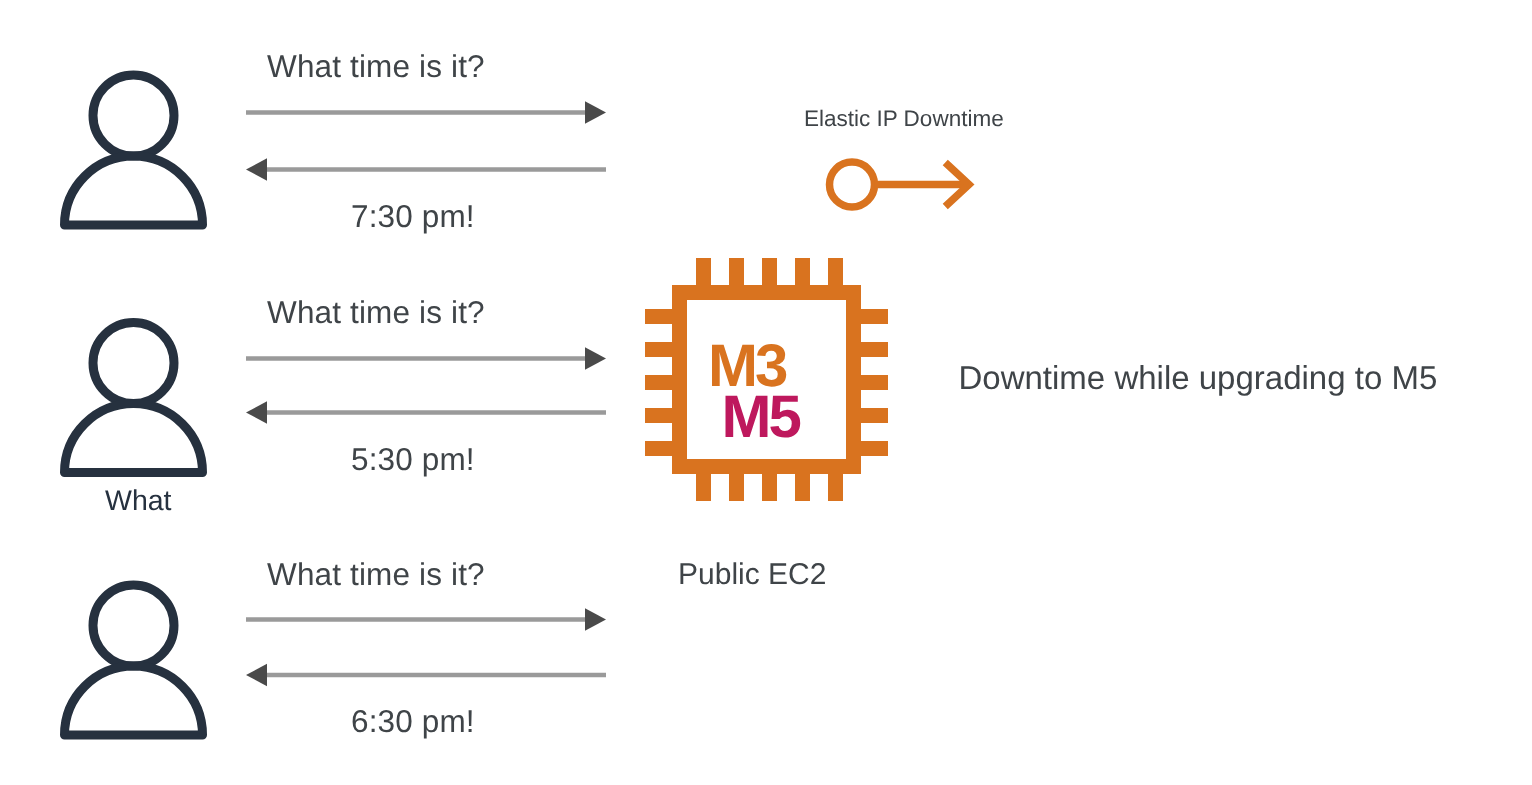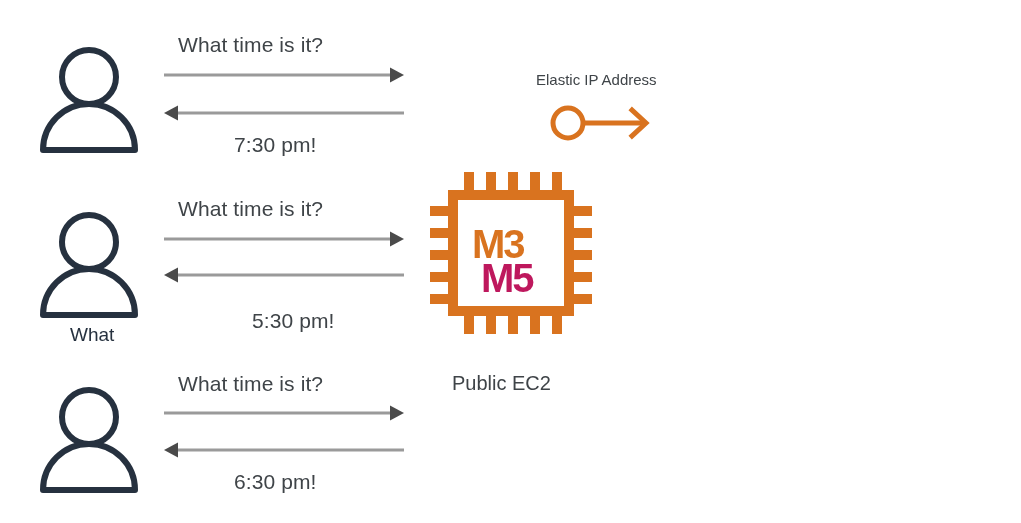--- a/index.html
+++ b/index.html
@@ -79,21 +79,21 @@
 
   <div class="abs" style="left:164px; top:104px; width:240px; height:18px;">
     <svg class="svg-holder" width="240" height="18" viewBox="0 0 240 18">
       <line x1="12" y1="9" x2="240" y2="9" stroke="#9a9a9a" stroke-width="3"></line>
       <polygon points="14,1.5 0,9 14,16.5" fill="#4a4a4a"></polygon>
     </svg>
   </div>
 
   <div class="abs reply-label" style="left:234px; top:133px;text-align:right;">7:30 pm!</div>
 
-  <div class="abs eip-label" style="left:536px; top:71px;">Elastic IP Address</div>
+  <div class="abs eip-label" style="left:536px; top:71px;">Elastic IP Downtime</div>
 
   <div class="abs" style="left:548px; top:103px; width:104px; height:40px;">
     <svg class="svg-holder" width="104" height="40" viewBox="0 0 104 40">
       <circle cx="20" cy="20" r="15" fill="none" stroke="#d9731f" stroke-width="5"></circle>
       <line x1="35" y1="20" x2="98" y2="20" stroke="#d9731f" stroke-width="5"></line>
       <polyline points="84,7 98,20 84,33" fill="none" stroke="#d9731f" stroke-width="5" stroke-linecap="square" stroke-linejoin="miter"></polyline>
     </svg>
   </div>
 
   <div class="abs" style="left:37px; top:209px; width:104px; height:110px;">
@@ -114,21 +114,21 @@
     </svg>
   </div>
 
   <div class="abs" style="left:164px; top:266px; width:240px; height:18px;">
     <svg class="svg-holder" width="240" height="18" viewBox="0 0 240 18">
       <line x1="12" y1="9" x2="240" y2="9" stroke="#9a9a9a" stroke-width="3"></line>
       <polygon points="14,1.5 0,9 14,16.5" fill="#4a4a4a"></polygon>
     </svg>
   </div>
 
-  <div class="abs reply-label" style="left:234px; top:309px;margin-left:18px;">5:30 pm!</div>
+  <div class="abs reply-label" style="left:234px; top:295px;">5:30 pm!</div>
 
   <div class="abs" style="left:430px; top:172px; width:162px; height:162px;">
     <svg class="svg-holder" width="162" height="162" viewBox="0 0 162 162">
       <g fill="#d9731f">
 
         <rect x="34" y="0" width="10" height="26"></rect>
         <rect x="56" y="0" width="10" height="26"></rect>
         <rect x="78" y="0" width="10" height="26"></rect>
         <rect x="100" y="0" width="10" height="26"></rect>
         <rect x="122" y="0" width="10" height="26"></rect>
@@ -157,20 +157,21 @@
 
   <div class="abs" style="left:472px; top:222px; width:80px; height:50px;text-decoration:underline;">
     <span class="abs" style="left:0px; top:0px; font-size:40px; font-weight:bold;
                  color:#d9731f; line-height:44px; letter-spacing:-2px;">M3</span>
     <span class="abs" style="left:9px; top:-2px; font-size:40px; font-weight:bold;
                  color:#be185d; line-height:44px; letter-spacing:-2px;margin-top:36px;">M5</span>
   </div>
 
   <div class="abs node-label" style="left:452px; top:372px;">Public EC2</div>
 
+  <div class="abs note-label" style="left:639px; top:239px;">Downtime while upgrading to M5</div>
 
   <div class="abs" style="left:37px; top:384px; width:104px; height:110px;">
     <svg class="svg-holder" width="104" height="110" viewBox="0 0 104 110">
       <circle cx="52" cy="33" r="27" fill="none" stroke="#26313f" stroke-width="6"></circle>
       <path d="M6 106 A46 46 0 0 1 98 106 Z" fill="none" stroke="#26313f" stroke-width="6" stroke-linejoin="round"></path>
     </svg>
   </div>
 
   <div class="abs msg-label" style="left:178px; top:372px;">What time is it?</div>
 

